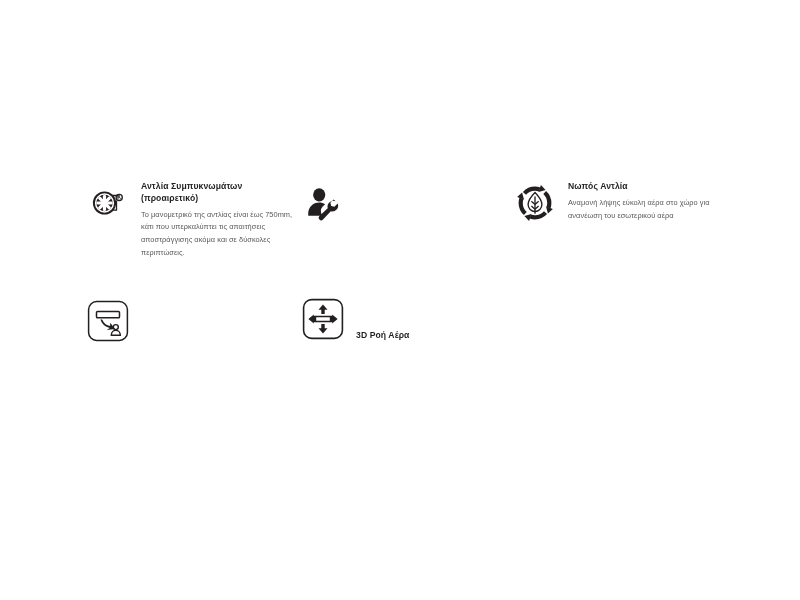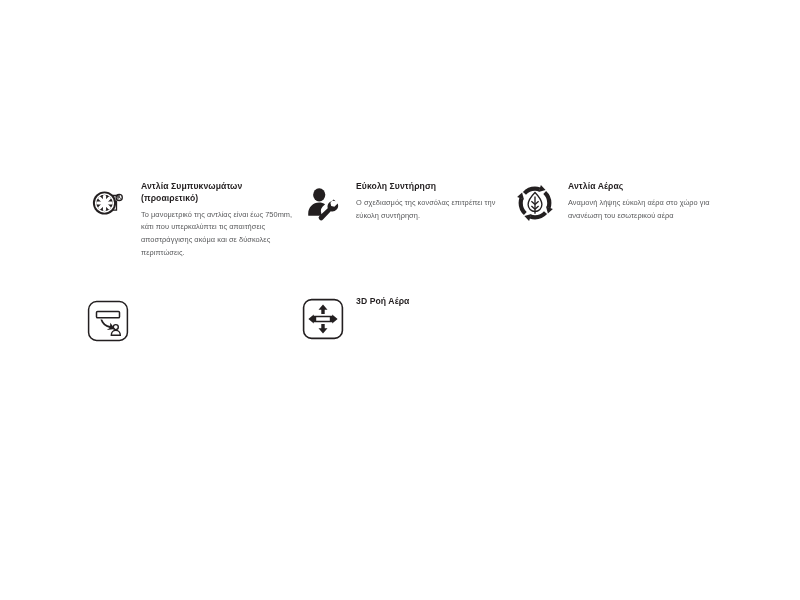--- a/index.html
+++ b/index.html
@@ -72,21 +72,21 @@
   .feature-desc {
     font-size: 7.4px;
     font-weight: normal;
     color: #58595b;
     line-height: 1.72;
     letter-spacing: 0.05px;
     margin: 0;
   }
 
   
-  .feature.no-desc { align-items: flex-start; }
+  .feature.no-desc { align-items: flex-end; }
   .feature.no-desc .feature-text { padding-top: 0; }
   .feature.no-desc .feature-title { margin-bottom: 0; }
   .feature.no-desc .feature-icon { margin-top: 0; }
 </style>
 </head>
 <body>
 
 <div class="page">
 
   <div class="feature-grid">
@@ -120,24 +120,20 @@
     <div class="feature">
       <span class="feature-icon">
         <svg width="44" height="44" viewBox="0 0 44 44" aria-hidden="true">
           <g fill="#231f20">
             <ellipse cx="18.2" cy="13.8" rx="6.1" ry="6.6"></ellipse>
             <path d="M7.2 32.8c0-6.6 4.9-11.2 11-11.2 2.2 0 4.2.6 5.9 1.6l-2.6 2.6a6.3 6.3 0 0 0 .2 8.7l.3.3H7.3a13 13 0 0 1-.1-2z"></path>
             <path d="M34.6 20.3a5.9 5.9 0 0 0-7.9 6.9L18.4 35a2.5 2.5 0 0 0 0 3.6 2.5 2.5 0 0 0 3.6 0l7.8-8.3a5.9 5.9 0 0 0 6.9-7.9l-3.3 3.3-3.2-.8-.8-3.2 3.2-3.3z" fill-rule="evenodd"></path>
           </g>
         </svg>
       </span>
-      <div class="feature-text">
-        <p class="feature-title">Εύκολη Συντήρηση</p>
-        <p class="feature-desc">Ο σχεδιασμός της κονσόλας επιτρέπει την εύκολη συντήρηση.</p>
-      </div>
     </div>
 
     <div class="feature">
       <span class="feature-icon">
         <svg width="44" height="44" viewBox="0 0 44 44" aria-hidden="true">
           <g fill="#231f20">
             <path d="M22 5.6a16.4 16.4 0 0 0-12.1 5.3l3.1 2.8A12.2 12.2 0 0 1 22 9.8a12.4 12.4 0 0 1 4 .7l1.4-4a16.5 16.5 0 0 0-5.4-.9z"></path>
             <path d="M27.9 4.1l-2.3 6.9 7-1.9-4.7-5z"></path>
             <path d="M38.4 22a16.4 16.4 0 0 0-5.3-12.1l-2.8 3.1A12.2 12.2 0 0 1 34.2 22a12.4 12.4 0 0 1-.7 4l4 1.4a16.5 16.5 0 0 0 .9-5.4z"></path>
             <path d="M39.9 27.9l-6.9-2.3 1.9 7 5-4.7z"></path>
@@ -147,21 +143,21 @@
             <path d="M4.1 16.1l6.9 2.3-1.9-7-5 4.7z"></path>
           </g>
           <g fill="none" stroke="#231f20" stroke-width="1.35">
             <path d="M22 11.4c-4.6 4.6-6.9 8.6-6.9 12.2a6.9 6.9 0 0 0 13.8 0c0-3.6-2.3-7.6-6.9-12.2z"></path>
             <path d="M22 15.6v17.1"></path>
             <path d="M22 23.4l-3.6-3.1M22 23.4l3.6-3.1M22 28.2l-3.6-3.1M22 28.2l3.6-3.1"></path>
           </g>
         </svg>
       </span>
       <div class="feature-text">
-        <p class="feature-title">Αντλία Αέρας</p>
+        <p class="feature-title">Νωπός Αντλία</p>
         <p class="feature-desc">Αναμονή λήψης εύκολη αέρα στο χώρο για ανανέωση του εσωτερικού αέρα</p>
       </div>
     </div>
 
     <div class="feature">
       <span class="feature-icon">
         <svg width="44" height="44" viewBox="0 0 44 44" aria-hidden="true">
           <rect x="2.6" y="2.6" width="38.8" height="38.8" rx="8" fill="none" stroke="#231f20" stroke-width="1.5"></rect>
           <rect x="10.5" y="12.4" width="23" height="6.4" rx="1.1" fill="none" stroke="#231f20" stroke-width="1.5"></rect>
           <path d="M14.4 20.6c1.4 4.6 4.6 7.4 9.3 8.3l-2.9 2.1 8.1-1.1-4.6-6.2-.2 3.3c-3.7-.7-6.4-2.9-7.9-6.6z" fill="#231f20"></path>

